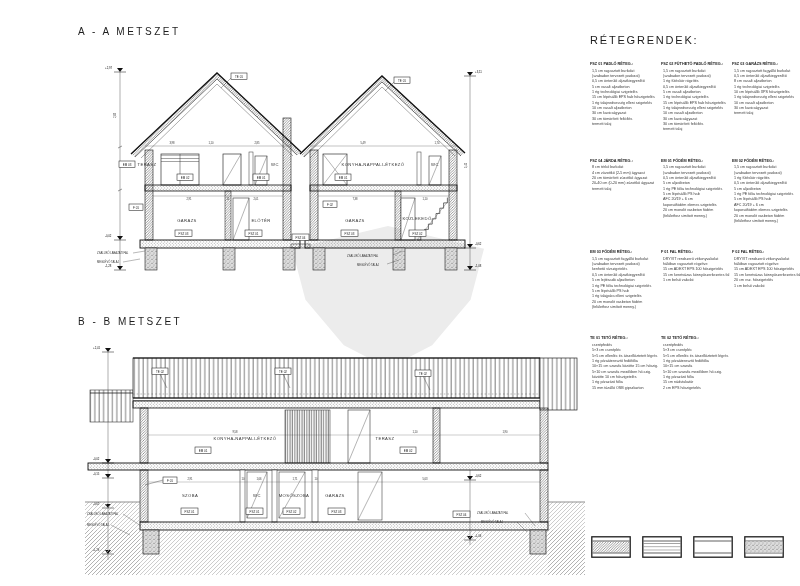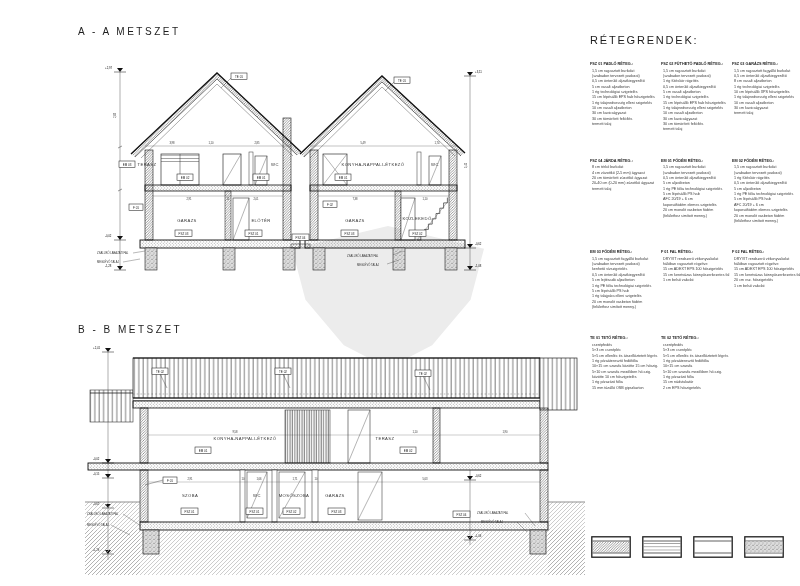--- a/index.html
+++ b/index.html
@@ -217,21 +217,21 @@
       <text class="tiny" x="2" y="196">ZSALUKŐ LÁBAZATI FAL</text>
       <line x1="28" y1="204" x2="45" y2="201" stroke="#333" stroke-width="0.35"></line>
       <text class="tiny" x="2" y="205">MEGLÉVŐ TALAJ</text>
       <line x1="298" y1="197" x2="308" y2="193" stroke="#333" stroke-width="0.35"></line>
       <text class="tiny" x="252" y="199">ZSALUKŐ LÁBAZATI FAL</text>
       <line x1="292" y1="206" x2="304" y2="202" stroke="#333" stroke-width="0.35"></line>
       <text class="tiny" x="262" y="208">MEGLÉVŐ TALAJ</text>
     </g>
   </svg>
 
-  <div class="sec-title" style="left:78px;top:324px;">B - B METSZET</div>
+  <div class="sec-title" style="left:78px;top:316px;">B - B METSZET</div>
 
   <svg style="left:85px;top:330px;" width="500" height="252" viewBox="0 0 500 252">
 
     <g>
       <line x1="23" y1="22" x2="23" y2="230" stroke="#333" stroke-width="0.4"></line>
       <use href="#lvlmark" x="23" y="22"></use>
         <text class="lvl" x="8" y="19">+2,41</text>
       <use href="#lvlmark" x="23" y="133"></use>
         <text class="lvl" x="8" y="130">-0,02</text>
       <use href="#lvlmark" x="23" y="148"></use>

